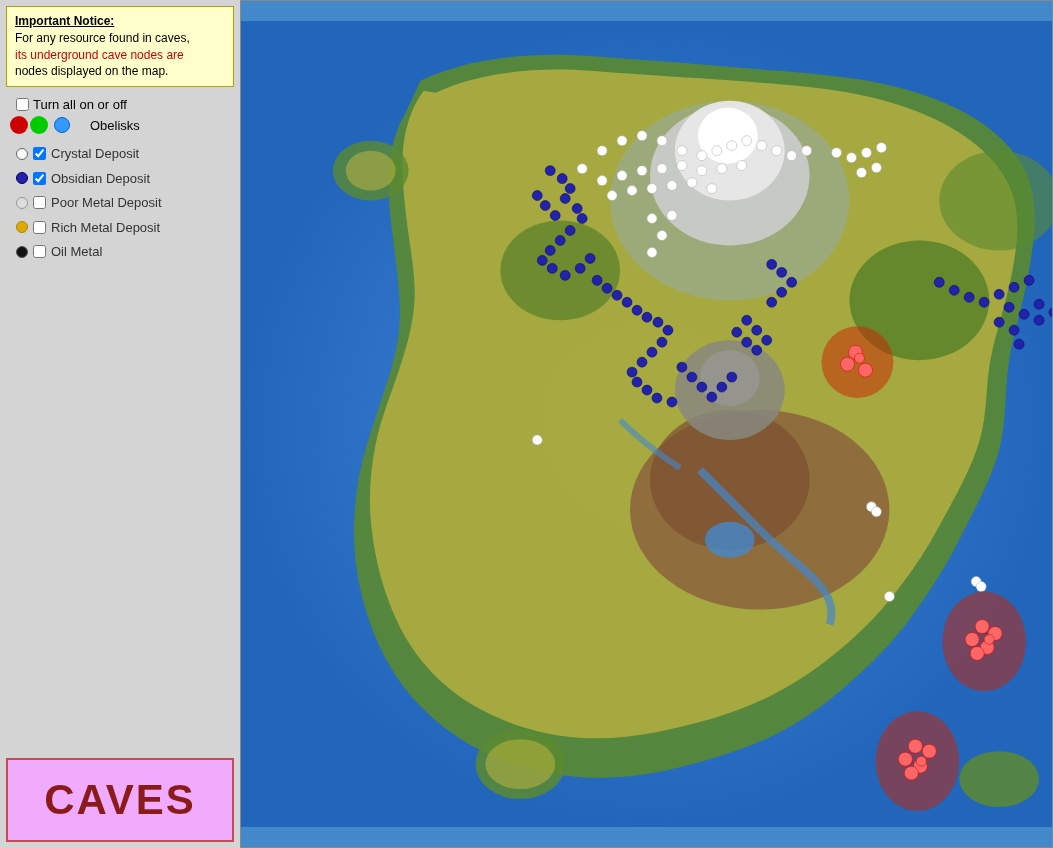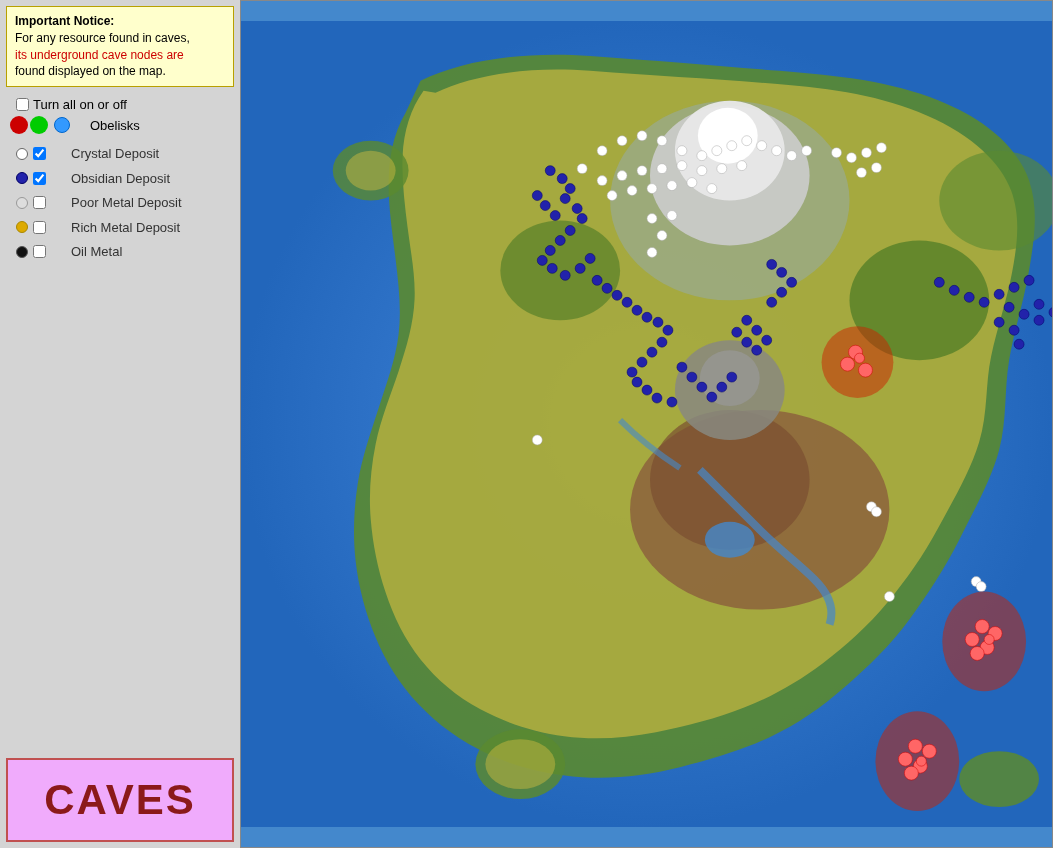--- a/index.html
+++ b/index.html
@@ -22,20 +22,21 @@
     }
     #notice-box {
       border: 1px solid #b8a000;
       background: #ffffcc;
       padding: 6px 8px;
       font-size: 12px;
       line-height: 1.4;
     }
     #notice-box .notice-title {
       font-weight: bold;
+      text-decoration: underline;
     }
     #notice-box .notice-highlight {
       color: #cc0000;
     }
     .controls-section {
       display: flex;
       flex-direction: column;
       gap: 4px;
       padding: 4px 0;
     }
@@ -76,21 +77,21 @@
     .dot-darkblue { background: #2222aa; border: 1px solid #000066; }
     .dot-pink { background: #ffaaaa; border: 1px solid #cc6666; }
     .dot-lightgray { background: #dddddd; border: 1px solid #999; }
     .dot-gold { background: #ddaa00; border: 1px solid #aa8800; }
     .dot-black { background: #111; border: 1px solid #555; }
     .legend-checkbox {
       width: 13px;
       height: 13px;
       flex-shrink: 0;
     }
-    .legend-label { color: #333; margin-left: 20px; }
+    .legend-label { color: #333; }
     #caves-button {
       background: #f0abfc;
       border: 2px solid #c05050;
       color: #8b1a1a;
       font-size: 42px;
       font-weight: bold;
       text-align: center;
       padding: 16px 8px;
       cursor: pointer;
       letter-spacing: 2px;
@@ -126,21 +127,21 @@
 <body>
 
 <div id="sidebar">
   <div id="notice-box">
     <span class="notice-title">Important Notice:</span>
     <br>
     <span>For any resource found in caves,</span>
     <br>
     <span class="notice-highlight">its underground cave nodes are</span>
     <br>
-    <span>found displayed on the map.</span>
+    <span>nodes displayed on the map.</span>
   </div>
 
   <div class="controls-section">
     <div class="toggle-all-row">
       <input type="checkbox" style="">
       <span>Turn all on or off</span>
     </div>
     <div class="obelisks-row">
       <div class="obelisk-circles">
         <div class="circle-red"></div>

